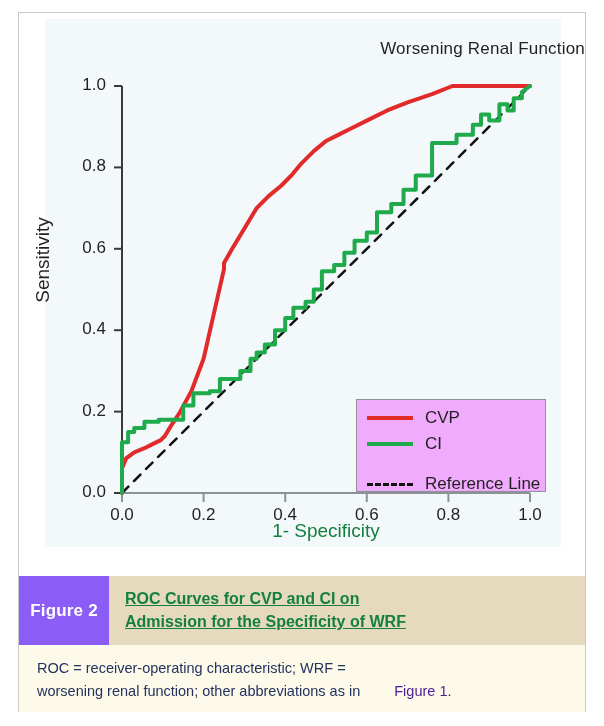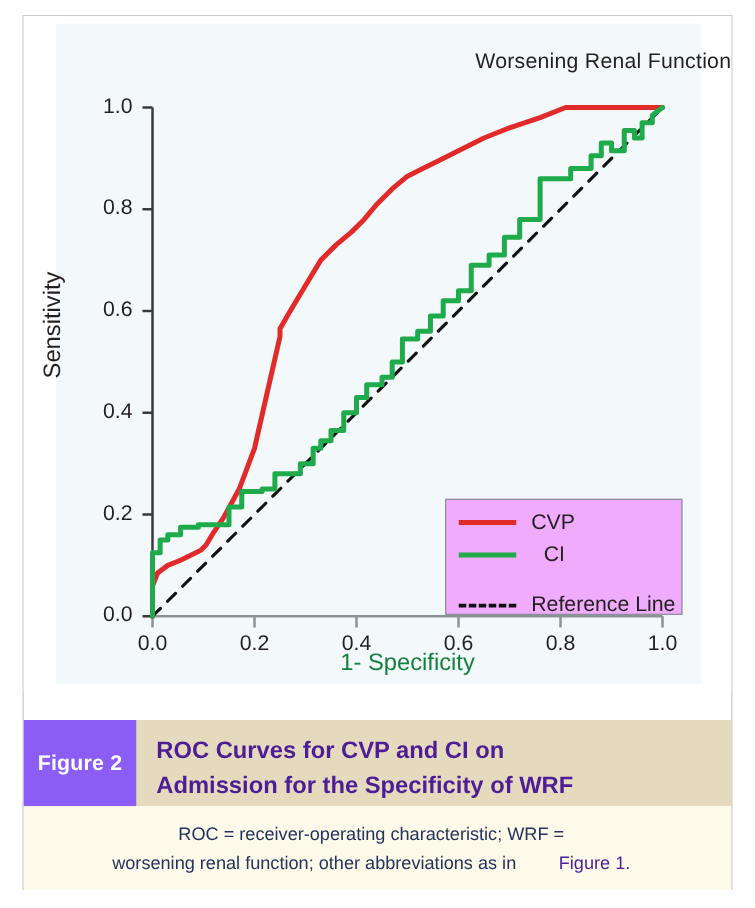--- a/index.html
+++ b/index.html
@@ -50,21 +50,21 @@
 
   
   .legend{
     position:absolute;left:337px;top:386px;width:190px;height:93px;
     background:#f0abfc;border:1px solid #8d9298;box-sizing:border-box;
   }
   .legend-row{
     position:absolute;left:10px;height:24px;display:flex;align-items:center;
   }
   .legend-row:nth-child(1){top:6px;}
-  .legend-row:nth-child(2){top:32px;gap:10px;}
+  .legend-row:nth-child(2){top:32px;}
   .legend-row:nth-child(3){top:72px;}
   .swatch{width:46px;height:4px;margin-right:12px;flex:0 0 auto;}
   .swatch.dashed{
     height:0;border-top:3px dashed #111111;background:none;
   }
   .legend-label{font-size:17px;color:#231f20;white-space:nowrap;}
 
   
   .caption-bar{
     position:absolute;left:19px;top:576px;width:566px;height:69px;
@@ -72,29 +72,29 @@
   }
   .fig-badge{
     position:absolute;left:0;top:0;width:90px;height:69px;
     background:#8b5cf6;display:flex;align-items:center;justify-content:center;
   }
   .fig-badge-text{
     color:#ffffff;font-size:17px;font-weight:bold;letter-spacing:.2px;
   }
   .caption-title{
     position:absolute;left:106px;top:11px;width:440px;
-    color:#4c1d95;font-size:19px;font-weight:bold;line-height:1.45;
+    color:#15803d;font-size:16px;font-weight:bold;line-height:1.45;text-decoration:underline;
   }
   .note-bar{
     position:absolute;left:19px;top:645px;width:566px;height:67px;
     background:#fdfaea;
   }
   .note-text{
     position:absolute;left:18px;top:12px;width:520px;
-    color:#24325e;font-size:14.5px;line-height:1.6;text-align:center;
+    color:#24325e;font-size:14.5px;line-height:1.6;
   }
   .note-text .hl{color:#4c1d95;margin-left:30px;}
 </style>
 </head>
 <body>
 
 <div class="figure-card">
   <div class="outer-border"></div>
 
   <div class="plot-panel">

